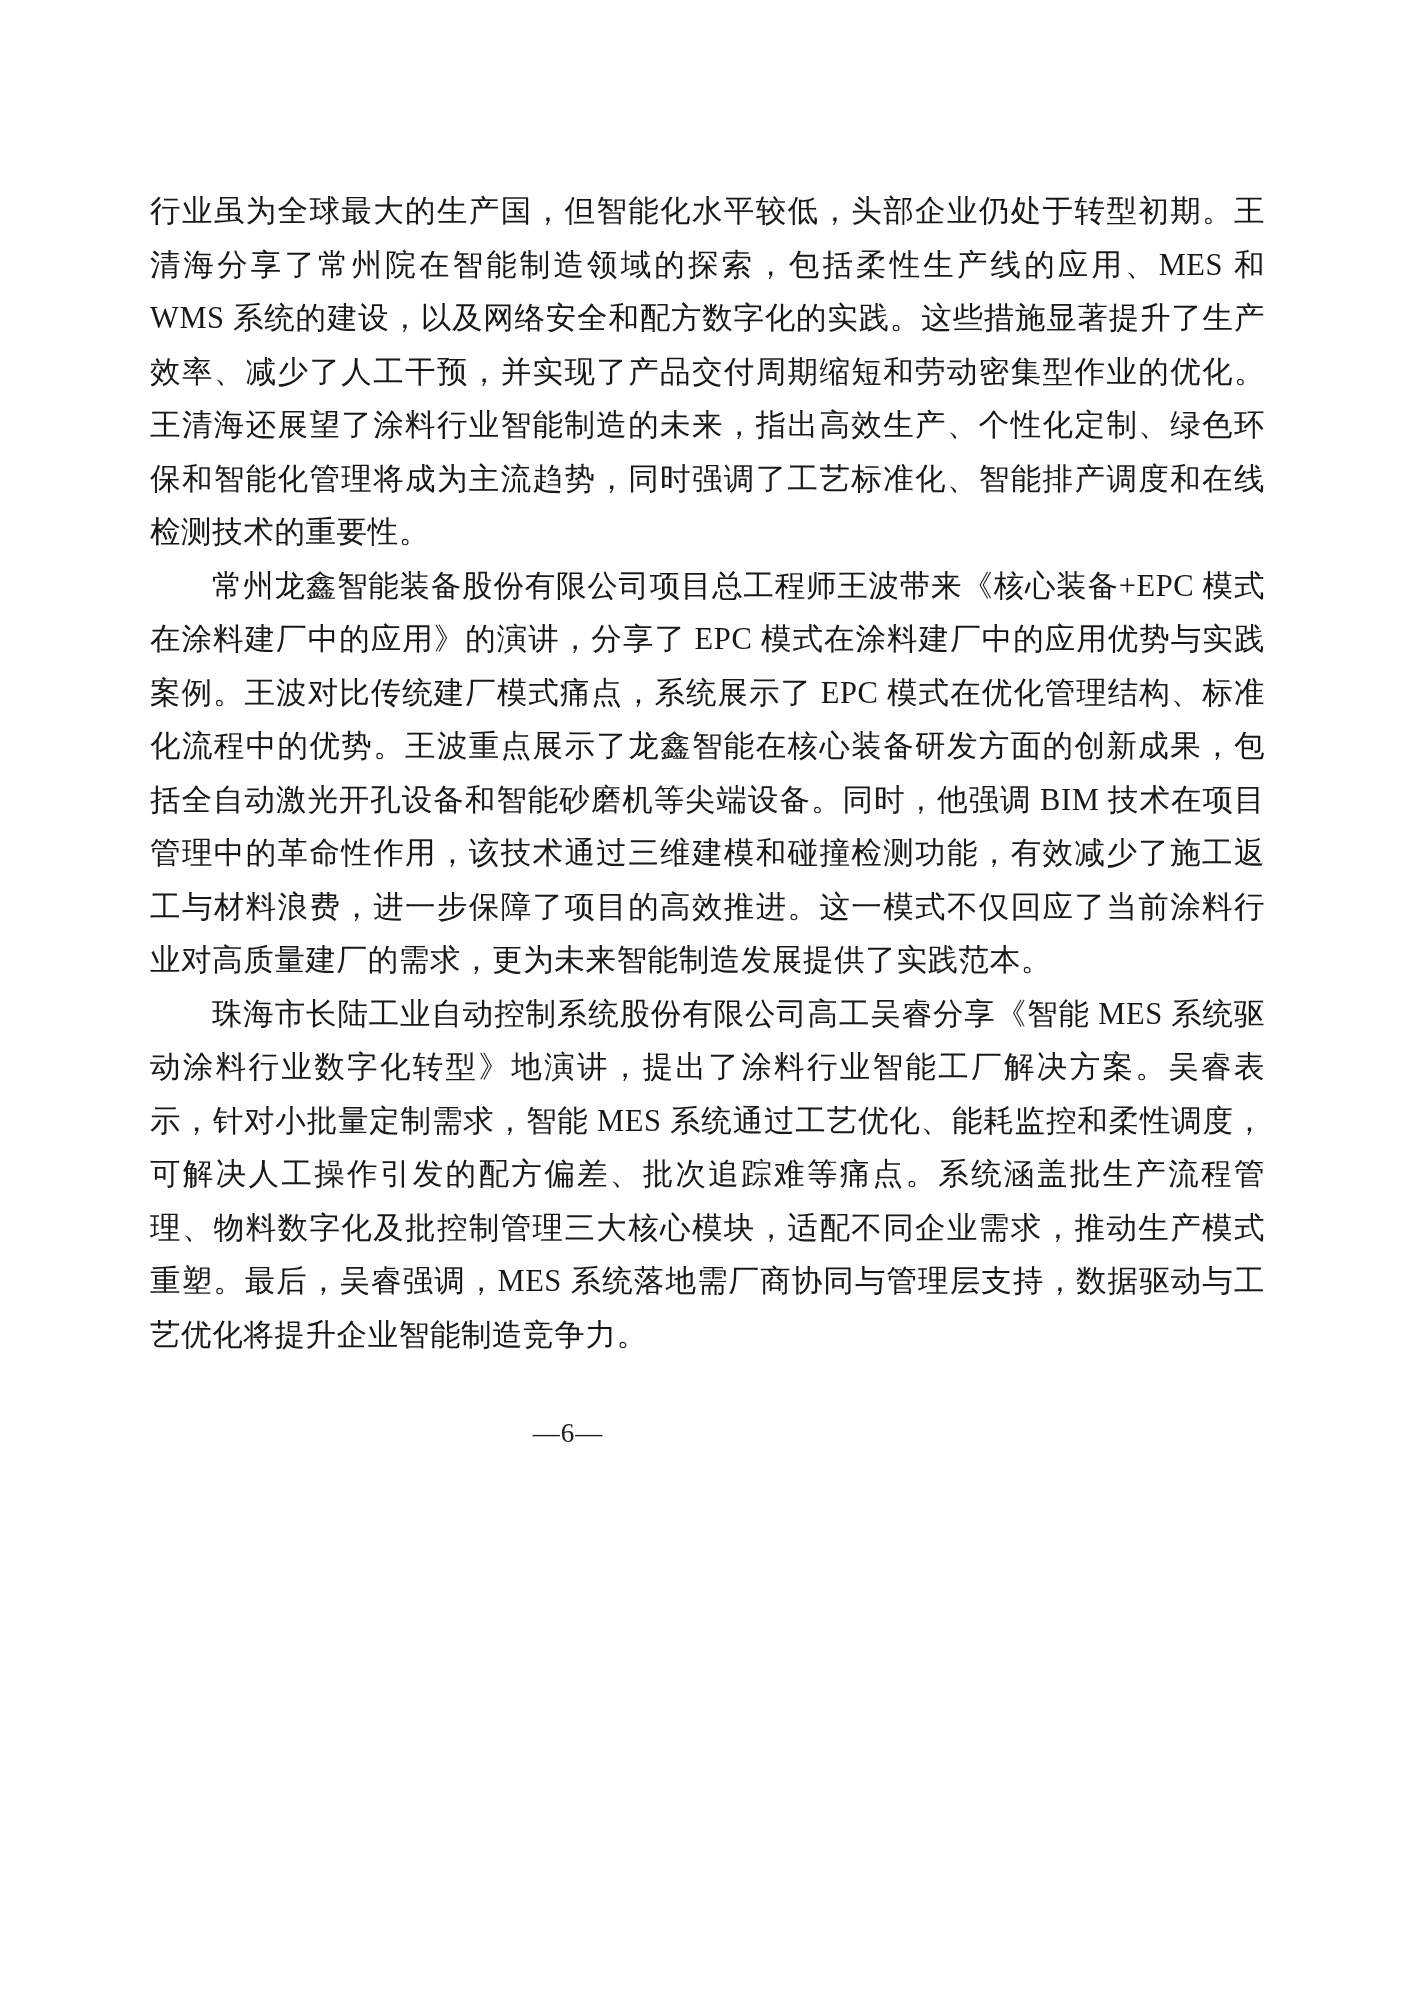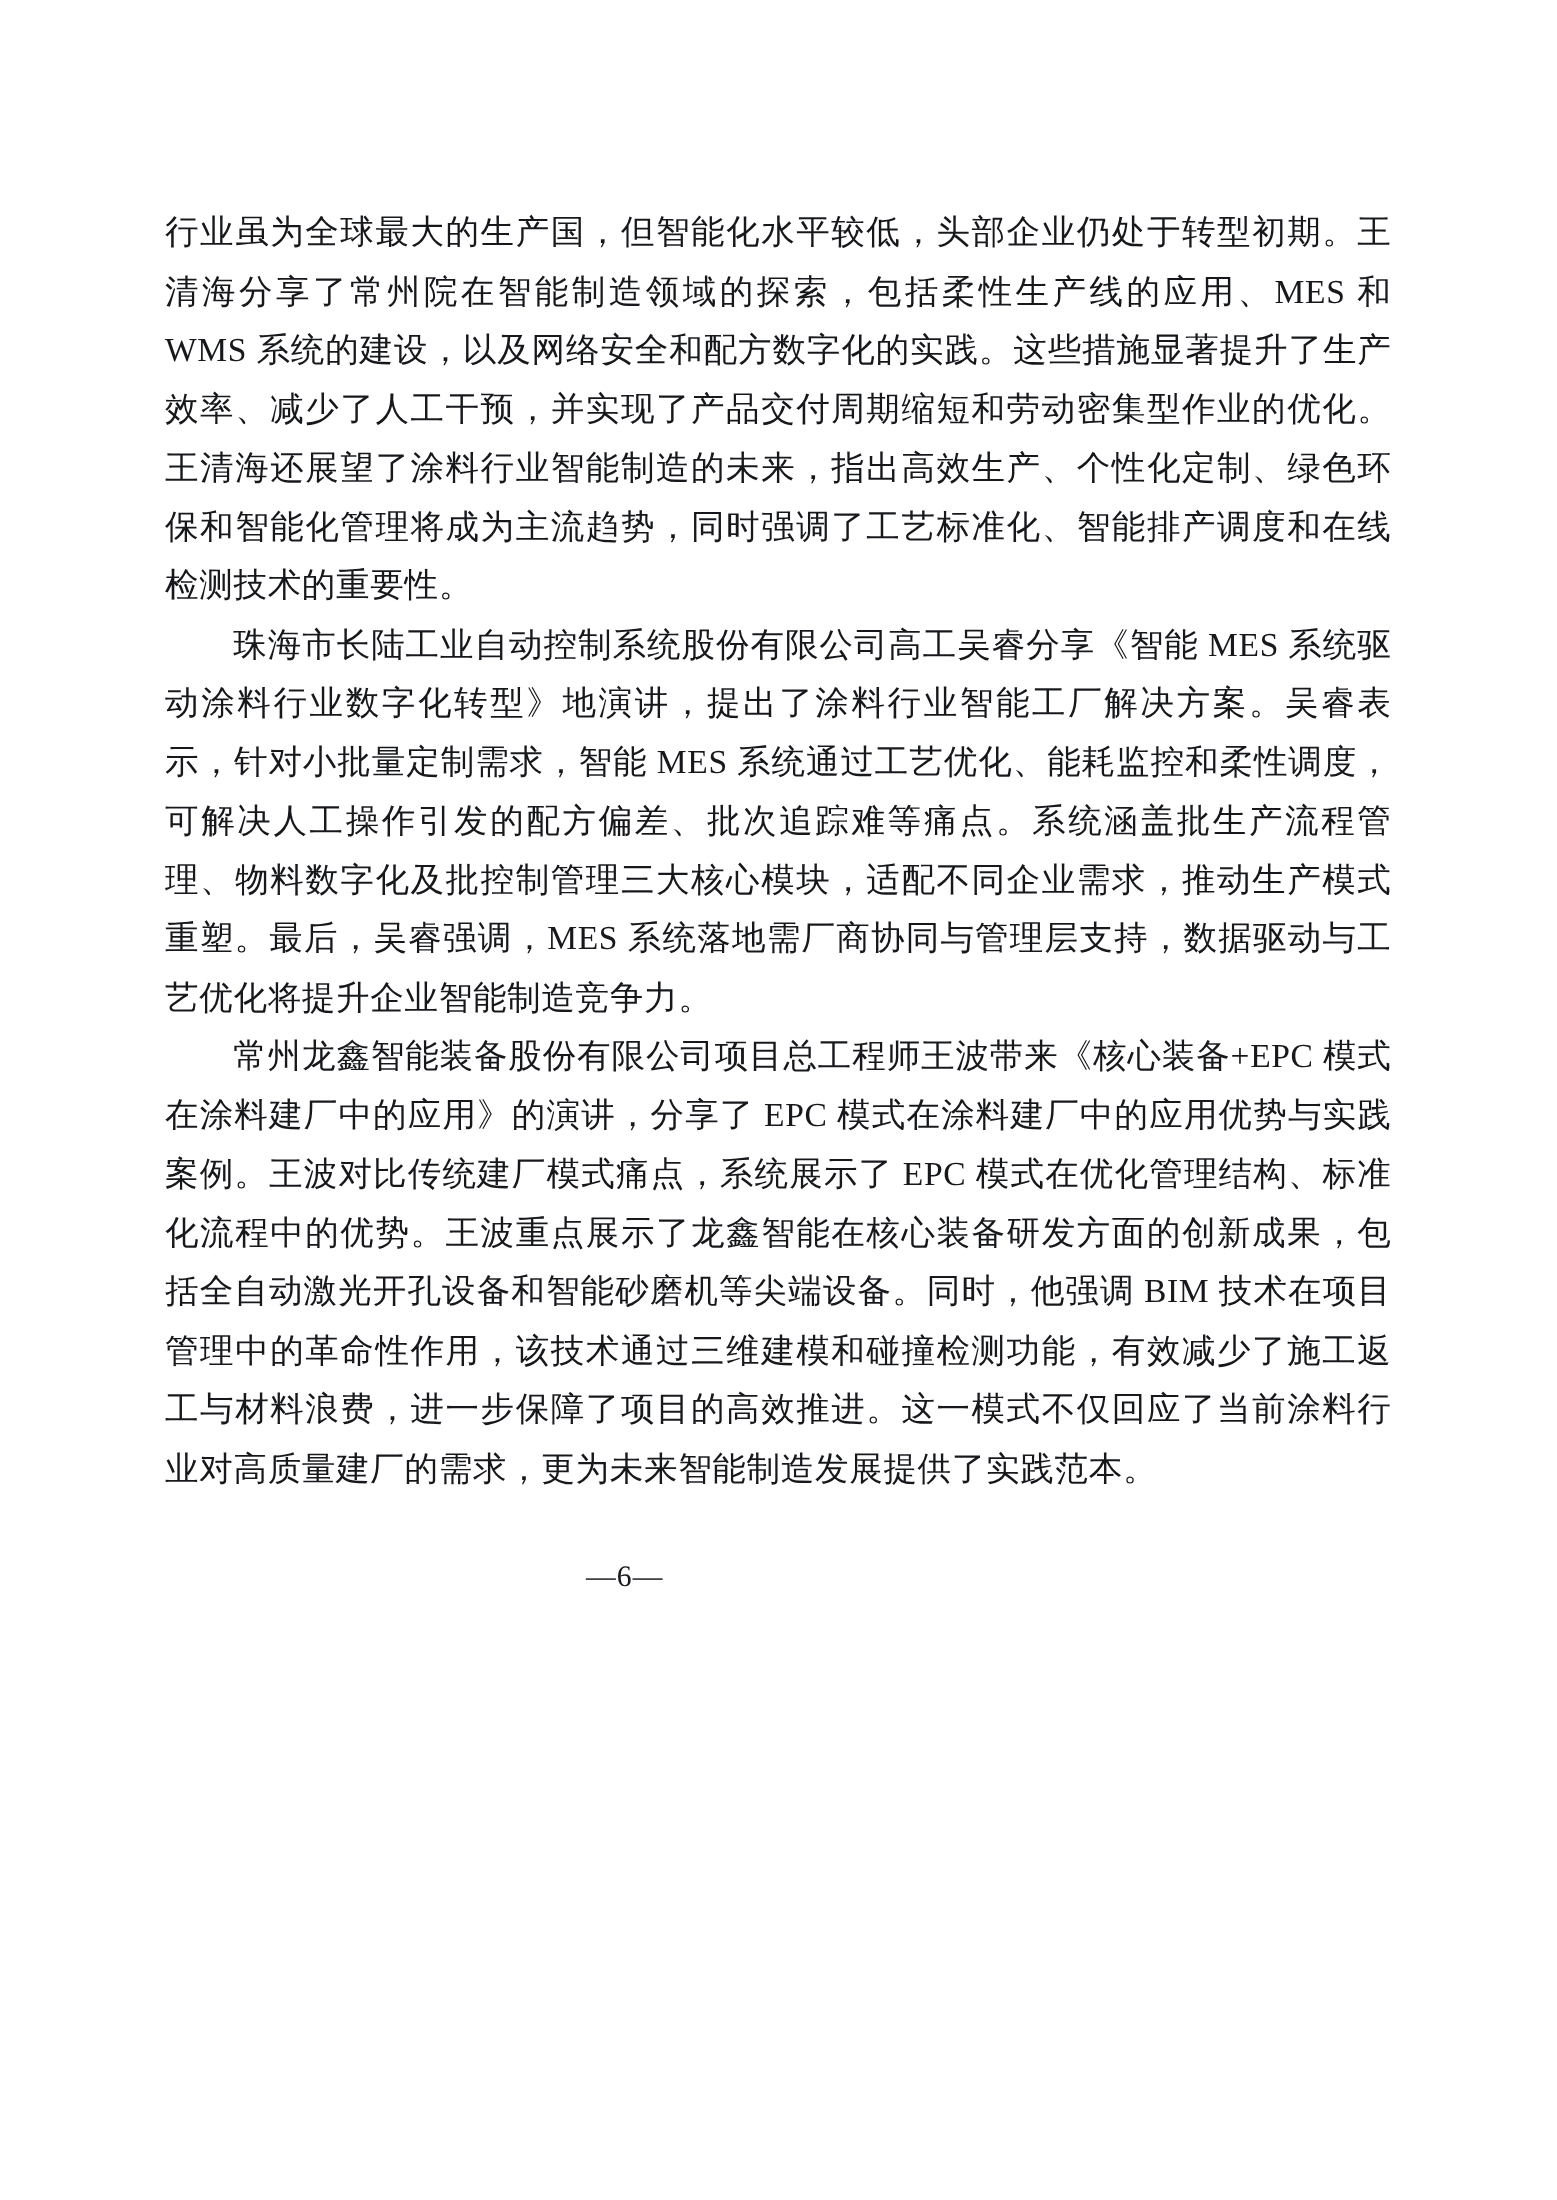--- a/index.html
+++ b/index.html
@@ -46,17 +46,17 @@
     letter-spacing: 1px;
     color: #16181c;
   }
 </style>
 </head>
 <body>
 
 <div class="page">
   <div class="doc-body">
     <p class="para">行业虽为全球最大的生产国，但智能化水平较低，头部企业仍处于转型初期。王清海分享了常州院在智能制造领域的探索，包括柔性生产线的应用、MES 和 WMS 系统的建设，以及网络安全和配方数字化的实践。这些措施显著提升了生产效率、减少了人工干预，并实现了产品交付周期缩短和劳动密集型作业的优化。王清海还展望了涂料行业智能制造的未来，指出高效生产、个性化定制、绿色环保和智能化管理将成为主流趋势，同时强调了工艺标准化、智能排产调度和在线检测技术的重要性。</p>
+    <p class="para indent">常州龙鑫智能装备股份有限公司项目总工程师王波带来《核心装备+EPC 模式在涂料建厂中的应用》的演讲，分享了 EPC 模式在涂料建厂中的应用优势与实践案例。王波对比传统建厂模式痛点，系统展示了 EPC 模式在优化管理结构、标准化流程中的优势。王波重点展示了龙鑫智能在核心装备研发方面的创新成果，包括全自动激光开孔设备和智能砂磨机等尖端设备。同时，他强调 BIM 技术在项目管理中的革命性作用，该技术通过三维建模和碰撞检测功能，有效减少了施工返工与材料浪费，进一步保障了项目的高效推进。这一模式不仅回应了当前涂料行业对高质量建厂的需求，更为未来智能制造发展提供了实践范本。</p>
     <p class="para indent">珠海市长陆工业自动控制系统股份有限公司高工吴睿分享《智能 MES 系统驱动涂料行业数字化转型》地演讲，提出了涂料行业智能工厂解决方案。吴睿表示，针对小批量定制需求，智能 MES 系统通过工艺优化、能耗监控和柔性调度，可解决人工操作引发的配方偏差、批次追踪难等痛点。系统涵盖批生产流程管理、物料数字化及批控制管理三大核心模块，适配不同企业需求，推动生产模式重塑。最后，吴睿强调，MES 系统落地需厂商协同与管理层支持，数据驱动与工艺优化将提升企业智能制造竞争力。</p>
-    <p class="para indent">常州龙鑫智能装备股份有限公司项目总工程师王波带来《核心装备+EPC 模式在涂料建厂中的应用》的演讲，分享了 EPC 模式在涂料建厂中的应用优势与实践案例。王波对比传统建厂模式痛点，系统展示了 EPC 模式在优化管理结构、标准化流程中的优势。王波重点展示了龙鑫智能在核心装备研发方面的创新成果，包括全自动激光开孔设备和智能砂磨机等尖端设备。同时，他强调 BIM 技术在项目管理中的革命性作用，该技术通过三维建模和碰撞检测功能，有效减少了施工返工与材料浪费，进一步保障了项目的高效推进。这一模式不仅回应了当前涂料行业对高质量建厂的需求，更为未来智能制造发展提供了实践范本。</p>
   </div>
   <div class="page-number">—6—</div>
 </div>
 
 </body></html>

